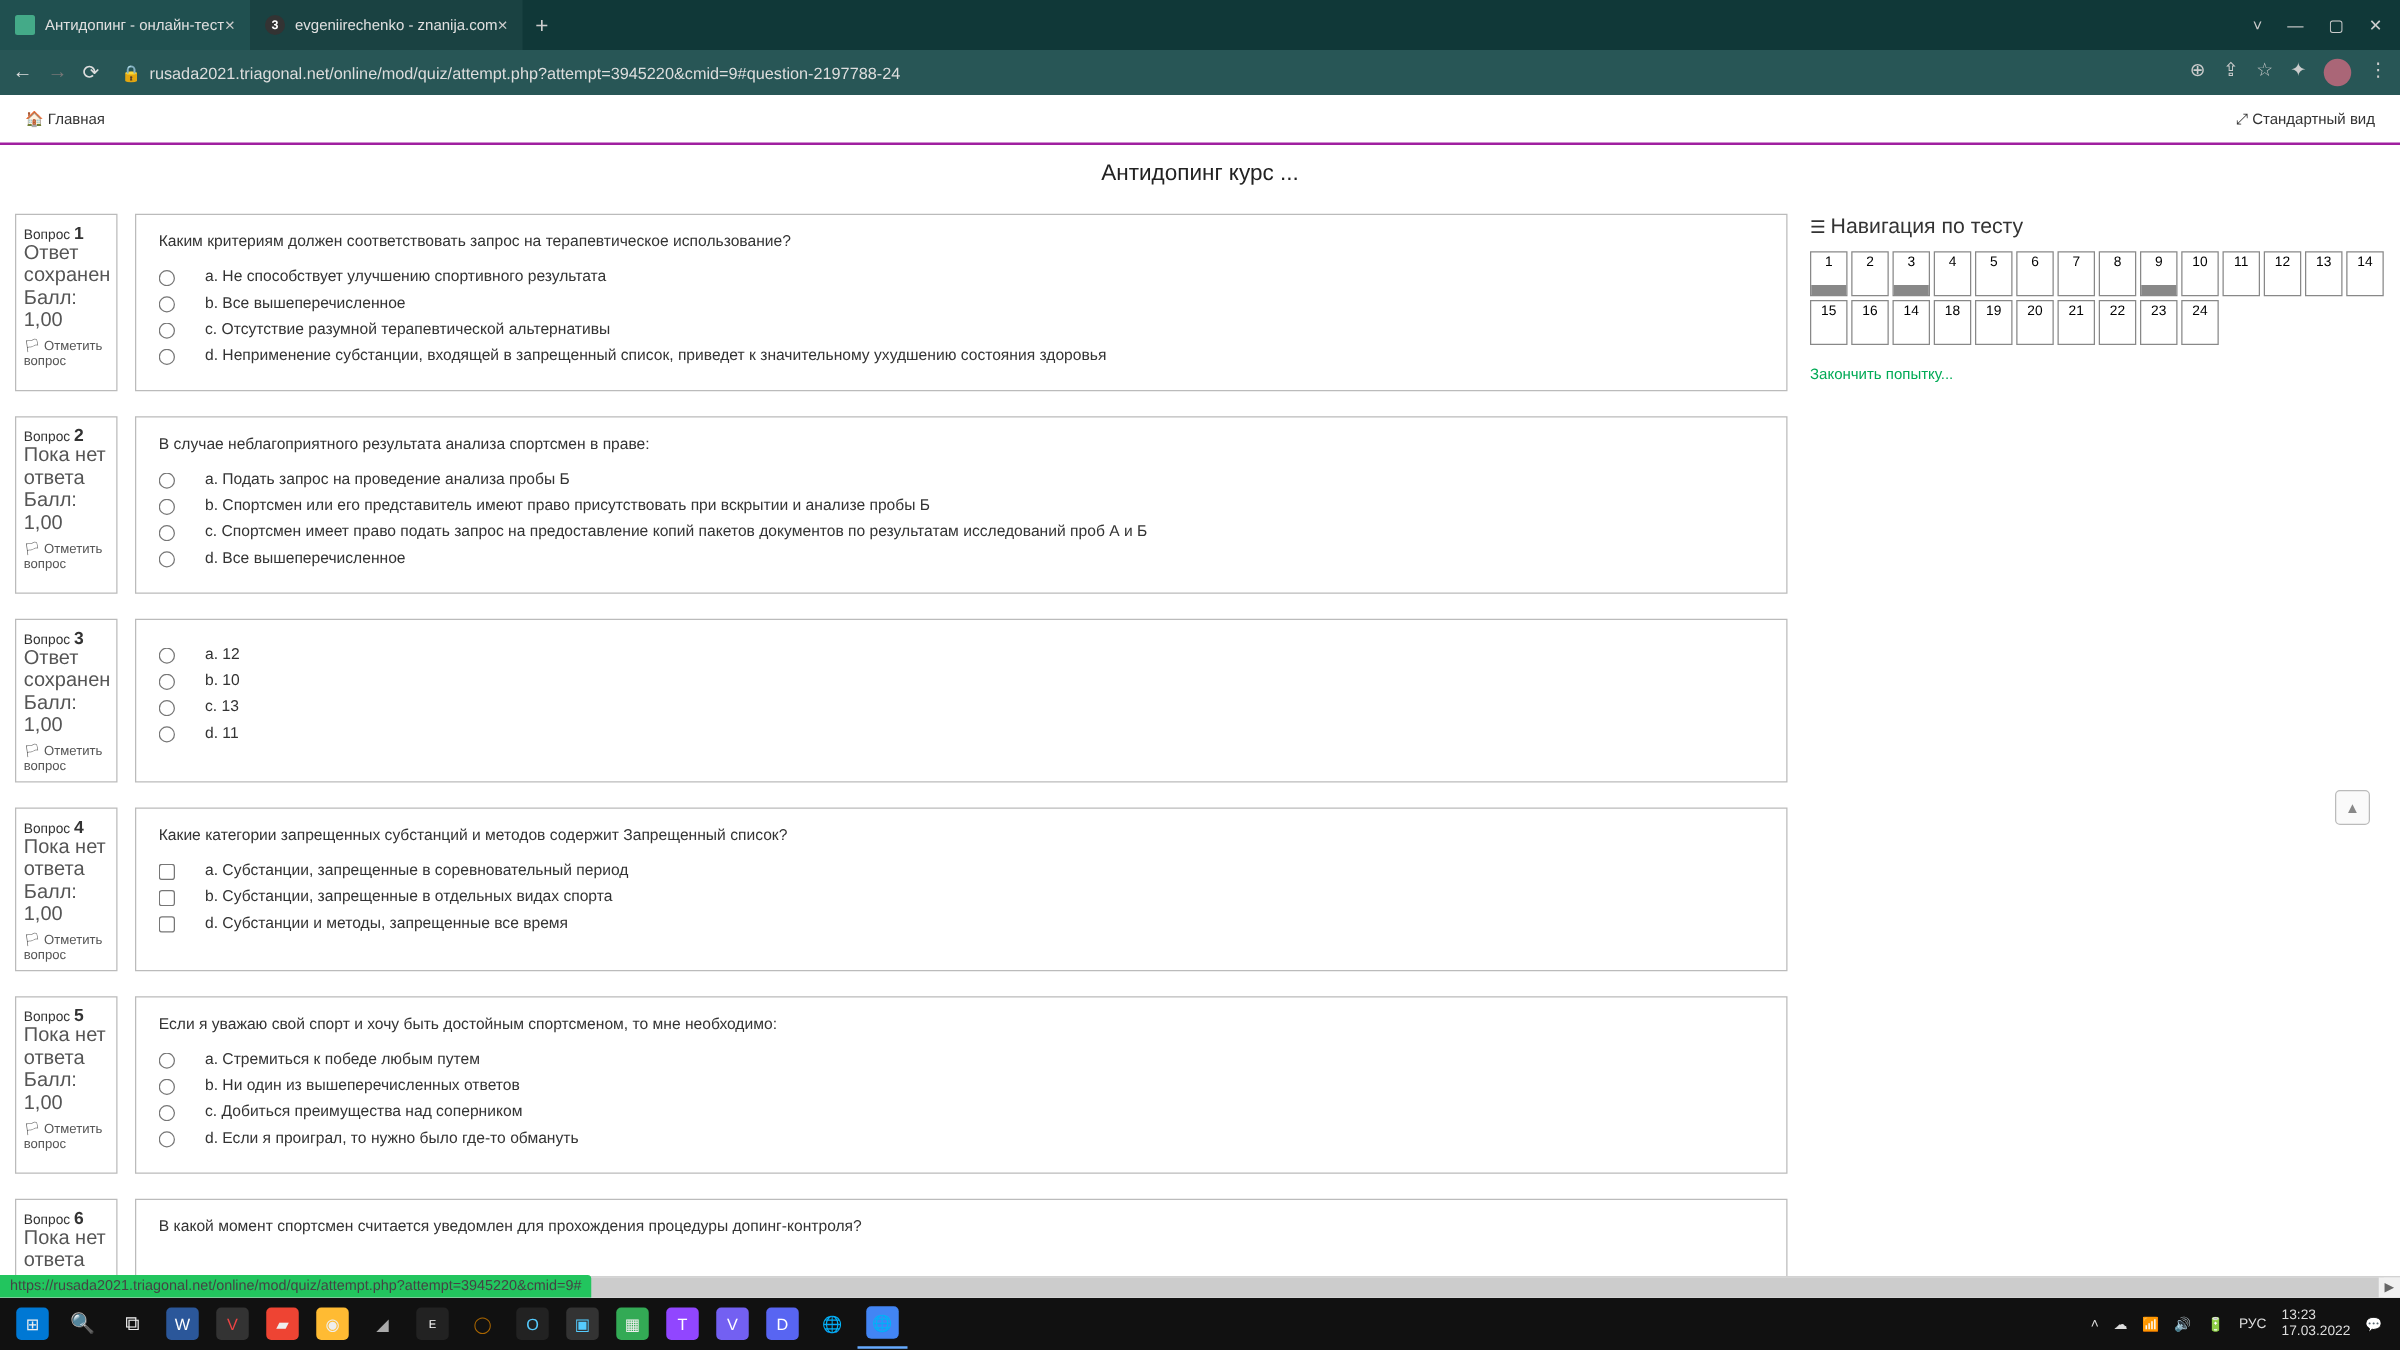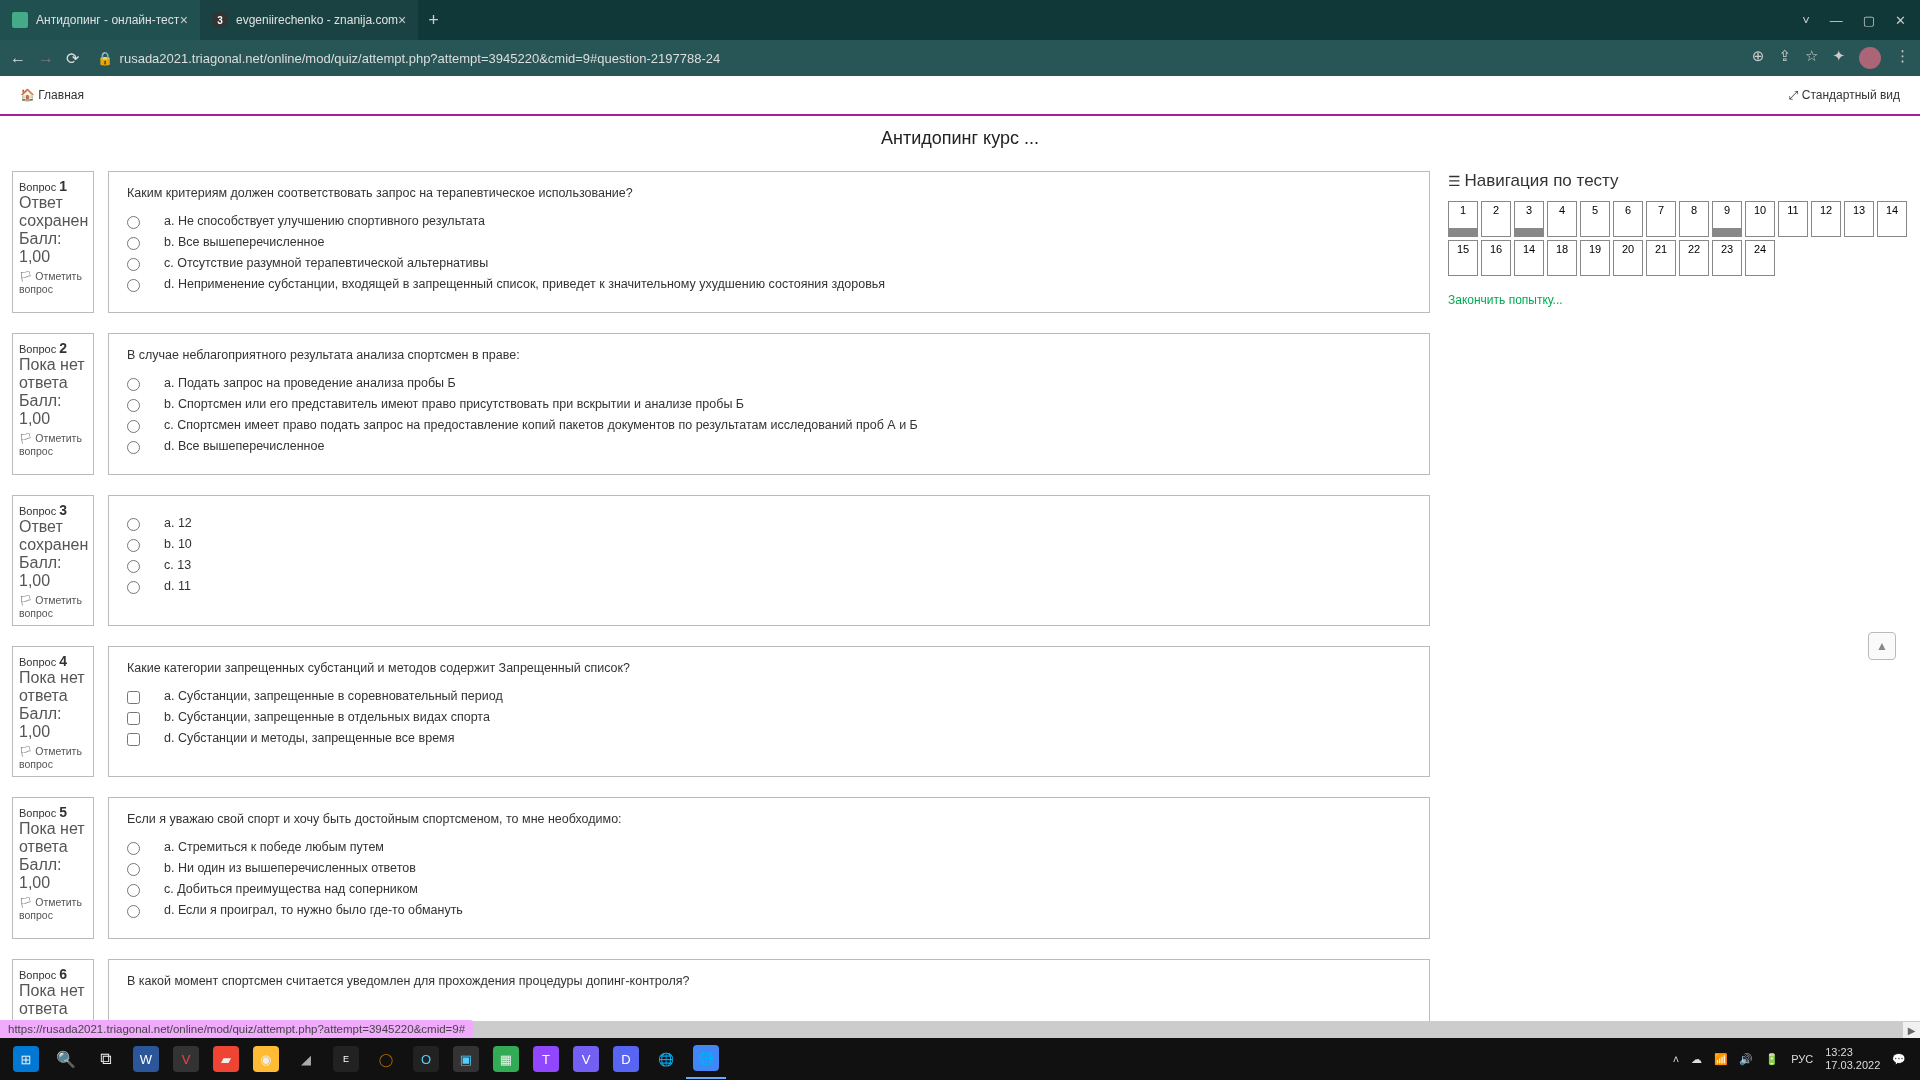--- a/index.html
+++ b/index.html
@@ -39,21 +39,21 @@
 .qtext{margin-bottom:14px}
 .opt{display:flex;align-items:flex-start;gap:24px;margin:6px 0}
 .opt input{margin-top:2px}
 .navpanel h3{font-size:17px;font-weight:normal;color:#333;margin-bottom:10px}
 .navpanel h3::before{content:"☰ ";font-size:14px}
 .qgrid{display:flex;flex-wrap:wrap;gap:3px;margin-bottom:14px}
 .qcell{width:30px;height:36px;border:1px solid #888;font-size:11px;text-align:center;padding-top:2px;cursor:pointer;background:#fff;position:relative}
 .qcell.answered::after{content:"";position:absolute;bottom:0;left:0;right:0;height:8px;background:#888}
 .finish{font-size:12px;color:#0a5;cursor:pointer}
 .scrolltop{position:fixed;right:24px;bottom:420px;width:28px;height:28px;border:1px solid #bbb;border-radius:4px;background:#fafafa;display:flex;align-items:center;justify-content:center;color:#888;cursor:pointer;font-size:12px}
-.statusbar{position:fixed;bottom:42px;left:0;background:#f0abfc;color:#444;font-size:11.5px;padding:3px 8px;border-top-right-radius:3px}
+.statusbar{position:fixed;bottom:42px;left:0;background:#22c55e;color:#444;font-size:11.5px;padding:3px 8px;border-top-right-radius:3px}
 .taskbar{position:fixed;bottom:0;left:0;right:0;height:42px;background:#111;display:flex;align-items:center;padding:0 6px}
 .taskbar .tb{width:40px;height:40px;display:flex;align-items:center;justify-content:center;cursor:pointer;color:#eee;font-size:16px}
 .taskbar .tb.active{border-bottom:2px solid #6af}
 .taskbar .ic{width:26px;height:26px;border-radius:4px;display:flex;align-items:center;justify-content:center;font-size:13px}
 .tray{margin-left:auto;display:flex;align-items:center;gap:12px;color:#ddd;font-size:11px;padding-right:8px}
 .tray .dt{line-height:1.2}
 .hscroll{position:fixed;bottom:42px;left:0;right:0;height:17px;background:#f0f0f0;border-top:1px solid #ccc}
 .hscroll .thumb{position:absolute;left:0;width:99.3%;height:100%;background:#ccc}
 .hscroll .arr{position:absolute;right:0;width:17px;height:100%;display:flex;align-items:center;justify-content:center;color:#666;font-size:10px;background:#f0f0f0}
 </style>

